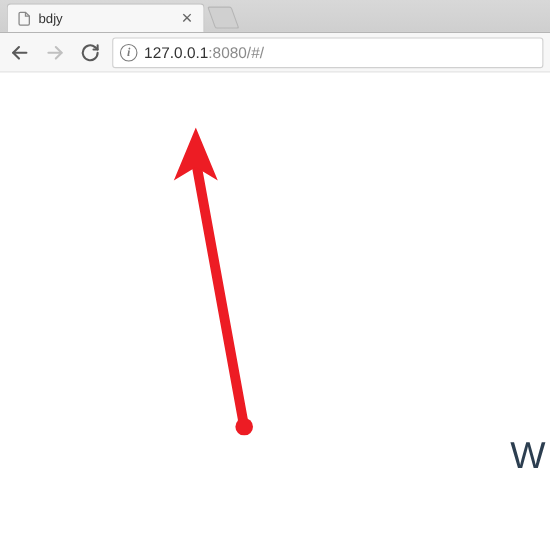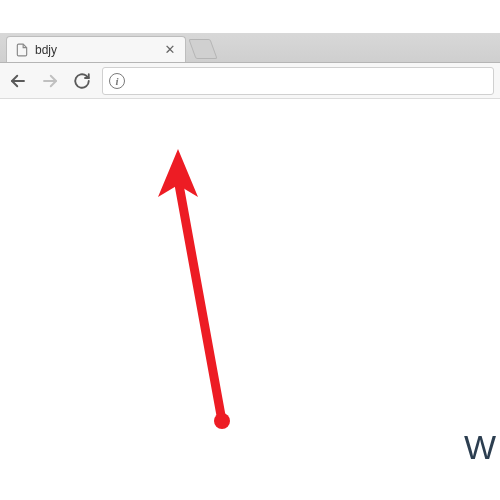--- a/index.html
+++ b/index.html
@@ -11,21 +11,20 @@
       background: #fff;
       position: relative;
     }
     .tab-strip {
       height: 30px;
       background: linear-gradient(to bottom, #d8d8d8, #cfcfcf);
       display: flex;
       align-items: flex-end;
       padding-left: 6px;
       border-bottom: 1px solid #b5b5b5;
-      margin-top: 33px;
     }
     .tab {
       display: flex;
       align-items: center;
       background: #f7f7f7;
       height: 26px;
       padding: 0 8px;
       border-top-left-radius: 4px;
       border-top-right-radius: 4px;
       border: 1px solid #bdbdbd;
@@ -171,20 +170,24 @@
     </svg>
   </div>
   <div class="nav-btn">
     <svg viewBox="0 0 24 24" fill="none" stroke="currentColor" stroke-width="2.5" stroke-linecap="round" stroke-linejoin="round">
       <path d="M21 12a9 9 0 1 1-3.2-6.9L21 8"></path>
       <polyline points="21 3 21 8 16 8"></polyline>
     </svg>
   </div>
   <div class="omnibox">
     <span class="info-chip">i</span>
+    <span class="url-view">
+      <span>127.0.0.1</span>
+        <span class="url-port">:8080/#/</span>
+    </span>
   </div>
 </div>
 
 <div class="viewport">
   <svg class="annotation-arrow" viewBox="0 0 120 280">
     <line x1="72" y1="272" x2="28" y2="30" stroke="#ed1c24" stroke-width="9" stroke-linecap="round"></line>
     <polygon points="28,0 8,48 28,36 48,48" fill="#ed1c24"></polygon>
     <circle cx="72" cy="272" r="8" fill="#ed1c24"></circle>
   </svg>
   <div class="page-text">W</div>

